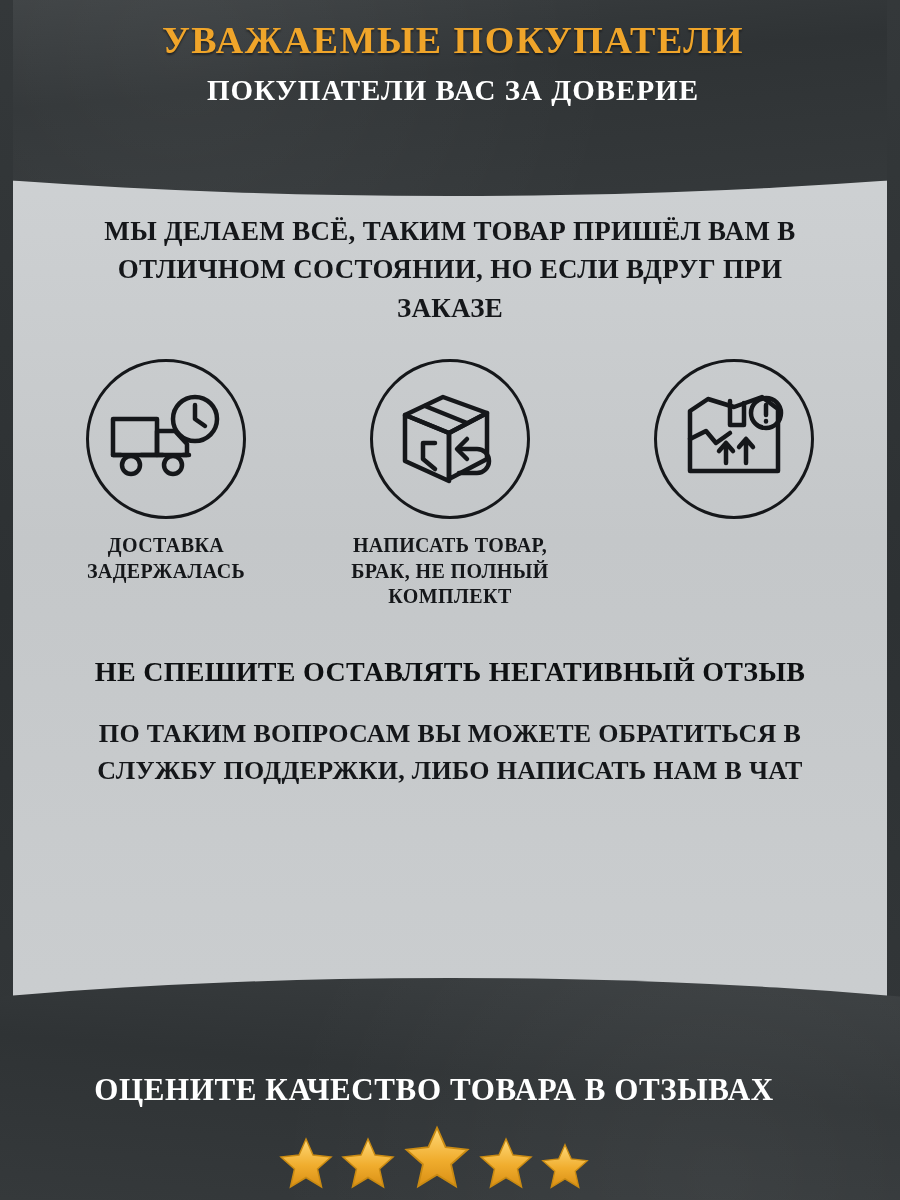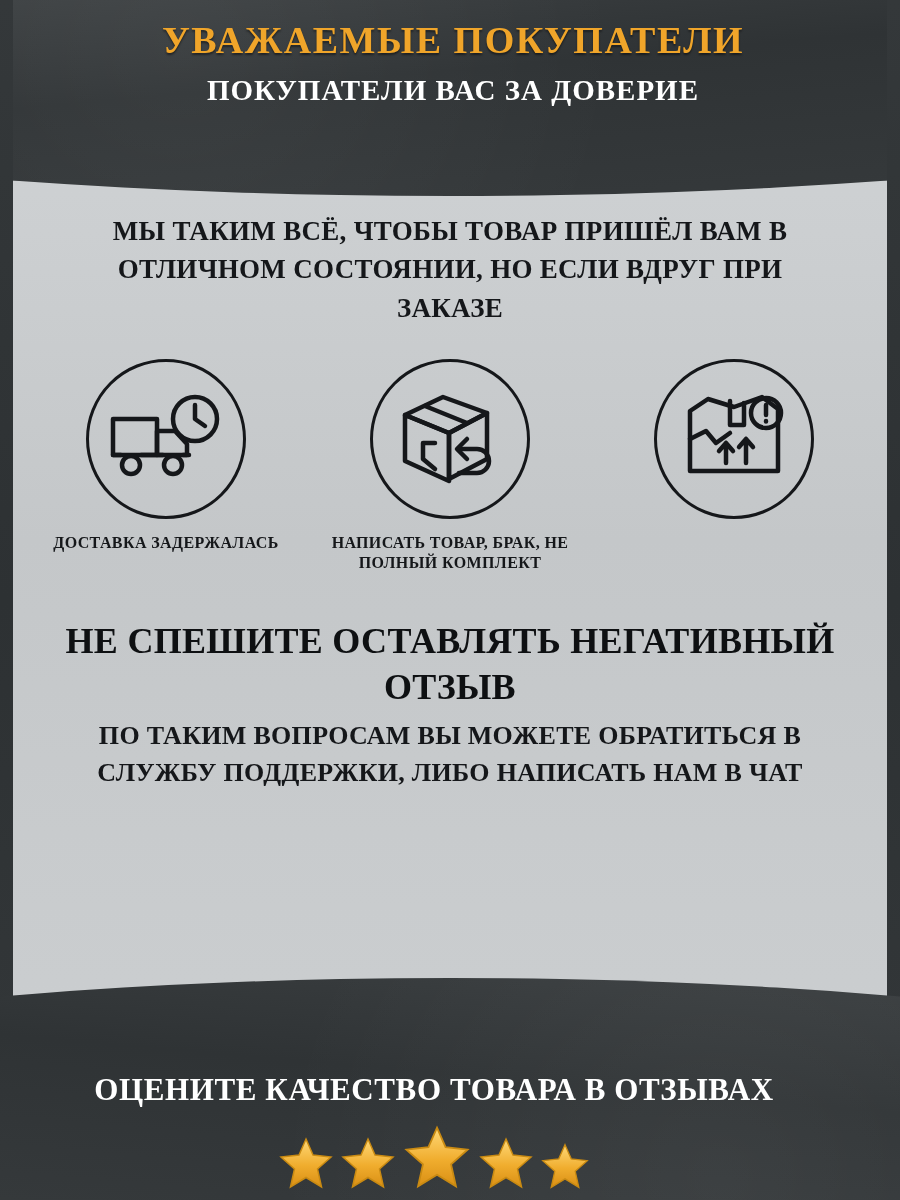--- a/index.html
+++ b/index.html
@@ -107,39 +107,39 @@
     border: 3px solid #15171a;
     border-radius: 50%;
     display: flex;
     align-items: center;
     justify-content: center;
     box-sizing: border-box;
     background: transparent;
   }
   .icon-caption {
     margin-top: 14px;
-    font-size: 16px;
+    font-size: 20px;
     font-weight: bold;
     color: #15171a;
     line-height: 1.28;
     letter-spacing: 0.4px;
   }
 
   
   .statement {
     margin: 44px auto 0;
     width: 780px;
-    font-size: 36px;
+    font-size: 28px;
     font-weight: bold;
     color: #0e1012;
     line-height: 1.28;
     letter-spacing: 0.3px;
   }
   .support {
-    margin: 8px auto 0;
+    margin: 26px auto 0;
     width: 800px;
     font-size: 26px;
     font-weight: bold;
     color: #15171a;
     line-height: 1.42;
     letter-spacing: 0.3px;
   }
 
   
   .footer {
@@ -190,21 +190,21 @@
   <div class="header-inner">
     <div class="header-title">УВАЖАЕМЫЕ ПОКУПАТЕЛИ</div>
     <div class="header-sub">ПОКУПАТЕЛИ ВАС ЗА ДОВЕРИЕ</div>
   </div>
 
   <div class="edge-left"></div>
   <div class="edge-right"></div>
 
   <div class="body-wrap">
 
-    <div class="lead">МЫ ТАКИМ ВСЁ, ЧТОБЫ ТОВАР ПРИШЁЛ ВАМ В ОТЛИЧНОМ СОСТОЯНИИ, НО ЕСЛИ ВДРУГ ПРИ ЗАКАЗЕ</div>
+    <div class="lead">МЫ ДЕЛАЕМ ВСЁ, ТАКИМ ТОВАР ПРИШЁЛ ВАМ В ОТЛИЧНОМ СОСТОЯНИИ, НО ЕСЛИ ВДРУГ ПРИ ЗАКАЗЕ</div>
 
     <div class="icons-row">
 
       <div class="icon-col">
         <div class="icon-circle">
           <svg width="118" height="96" viewBox="0 0 118 96" fill="none" stroke="#15171a" stroke-width="4.5" stroke-linecap="round" stroke-linejoin="round">
 
             <path d="M6 28 h44 v36 H6 z"></path>
             <path d="M50 40 h18 l12 13 v11 H50 z"></path>
 

